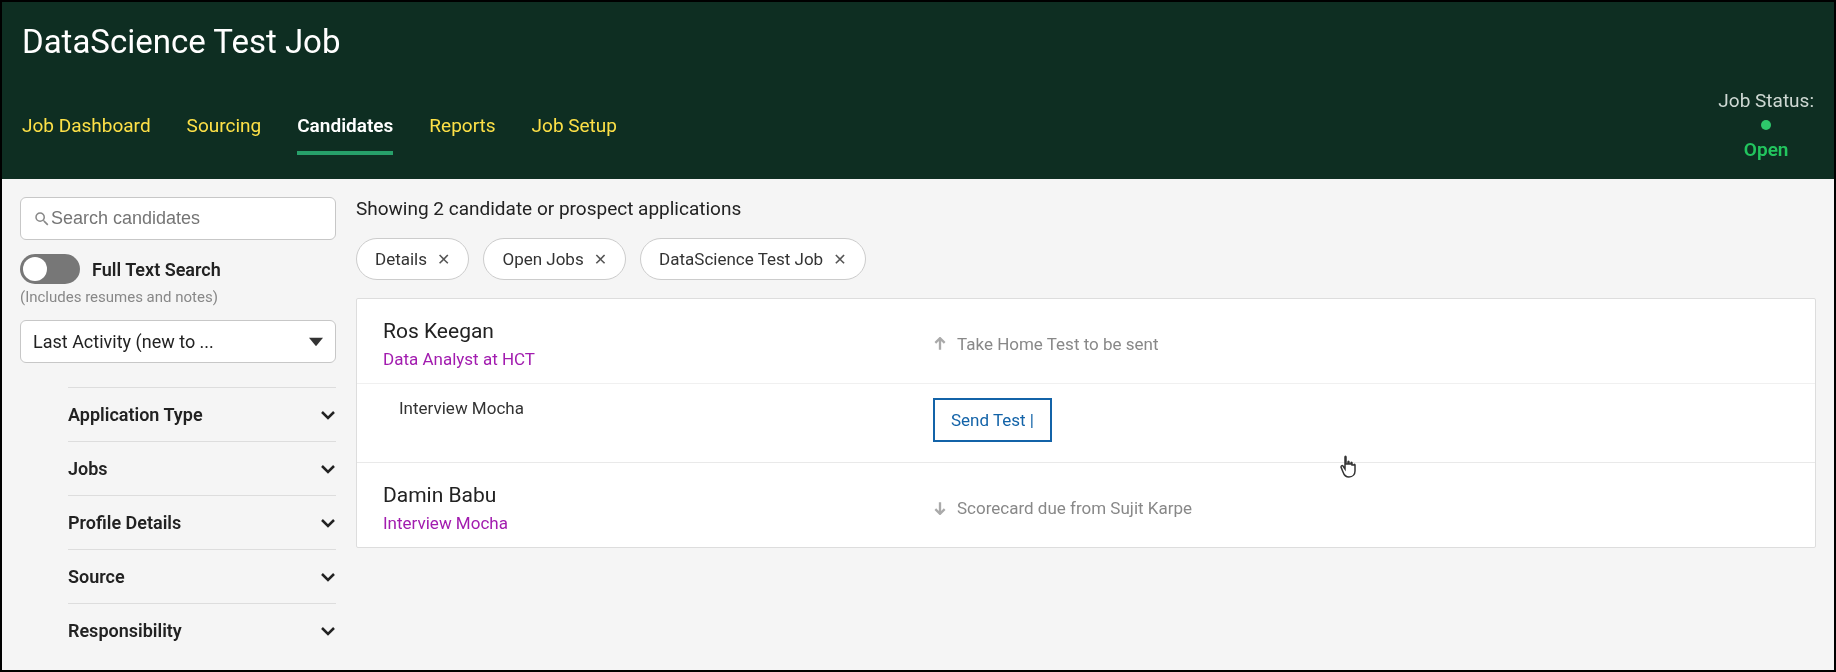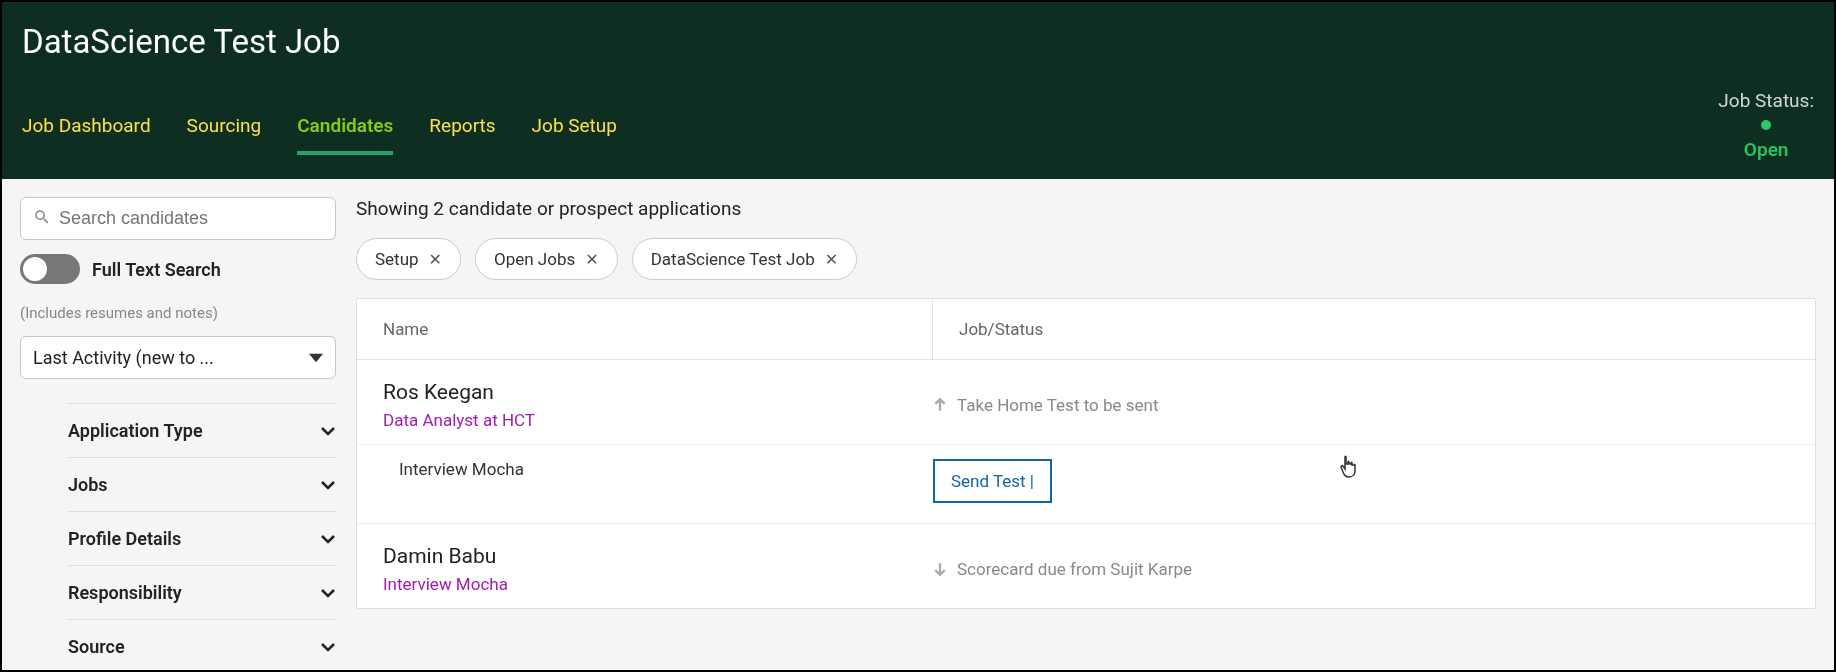--- a/index.html
+++ b/index.html
@@ -32,21 +32,21 @@
   display: flex;
   gap: 36px;
 }
 .tab {
   color: #fde047;
   font-size: 19px;
   padding-bottom: 18px;
   cursor: pointer;
 }
 .tab.active {
-  color: #84cc16;
+  color: #ffffff;
   font-weight: 600;
   border-bottom: 4px solid #27a06a;
   padding-bottom: 4px;
 }
 .status-area {
   display: flex;
   align-items: center;
   gap: 8px;
   color: #cfd9d4;
   font-size: 19px;
@@ -68,42 +68,41 @@
   display: flex;
   padding: 18px;
   gap: 20px;
 }
 .sidebar {
   width: 316px;
   flex-shrink: 0;
 }
 .search-wrap {
   display: flex;
-  align-items: flex-start;
-  gap: 8px;
+  align-items: center;
   border: 1px solid #c7c7c7;
   background: #fff;
   border-radius: 6px;
   padding: 10px 12px;
   margin-bottom: 14px;
 }
 .search-icon-svg { width: 18px; height: 18px; fill: #888; flex-shrink: 0; }
 .search-input {
   border: none;
   outline: none;
   font-size: 18px;
   color: #666;
   flex: 1;
   background: transparent;
 }
 .toggle-row {
   display: flex;
   align-items: center;
   gap: 12px;
-  margin-bottom: 20px;
+  margin-bottom: 4px;
 }
 .toggle {
   width: 60px;
   height: 30px;
   background: #777;
   border-radius: 15px;
   position: relative;
   cursor: pointer;
 }
 .toggle .knob {
@@ -302,59 +301,55 @@
       <svg class="chev" viewBox="0 0 16 16">
           <path d="M2 5 L8 11 L14 5"></path>
         </svg>
     </div>
     <div class="filter-group">
       <span>Profile Details</span>
       <svg class="chev" viewBox="0 0 16 16">
           <path d="M2 5 L8 11 L14 5"></path>
         </svg>
     </div>
+    <div class="filter-group">
+      <span>Source</span>
+      <svg class="chev" viewBox="0 0 16 16">
+          <path d="M2 5 L8 11 L14 5"></path>
+        </svg>
+    </div>
     <div class="filter-group" style="border-bottom:none;">
       <span>Responsibility</span>
-      <svg class="chev" viewBox="0 0 16 16">
-          <path d="M2 5 L8 11 L14 5"></path>
-        </svg>
-    </div>
-    <div class="filter-group">
-      <span>Source</span>
       <svg class="chev" viewBox="0 0 16 16">
           <path d="M2 5 L8 11 L14 5"></path>
         </svg>
     </div>
   </aside>
 
   <main class="main">
     <div class="main-head">
       <div class="results-label">Showing 2 candidate or prospect applications</div>
     </div>
 
     <div class="chips">
       <div class="chip">
-        <span>Setup</span>
+        <span>Details</span>
         <span class="x">✕</span>
       </div>
       <div class="chip">
         <span>Open Jobs</span>
         <span class="x">✕</span>
       </div>
       <div class="chip">
         <span>DataScience Test Job</span>
         <span class="x">✕</span>
       </div>
     </div>
 
     <div class="table">
-      <div class="thead">
-        <div class="th col-name">Name</div>
-        <div class="th col-status">Job/Status</div>
-      </div>
 
       <div class="row">
         <div class="row-main">
           <div class="row-name">
             <div class="cand-name">Ros Keegan</div>
             <div class="cand-title">Data Analyst at HCT</div>
           </div>
           <div class="row-status">
             <svg class="arrow" viewBox="0 0 12 12">
                 <path d="M6 11 L6 1 M2 5 L6 1 L10 5"></path>

